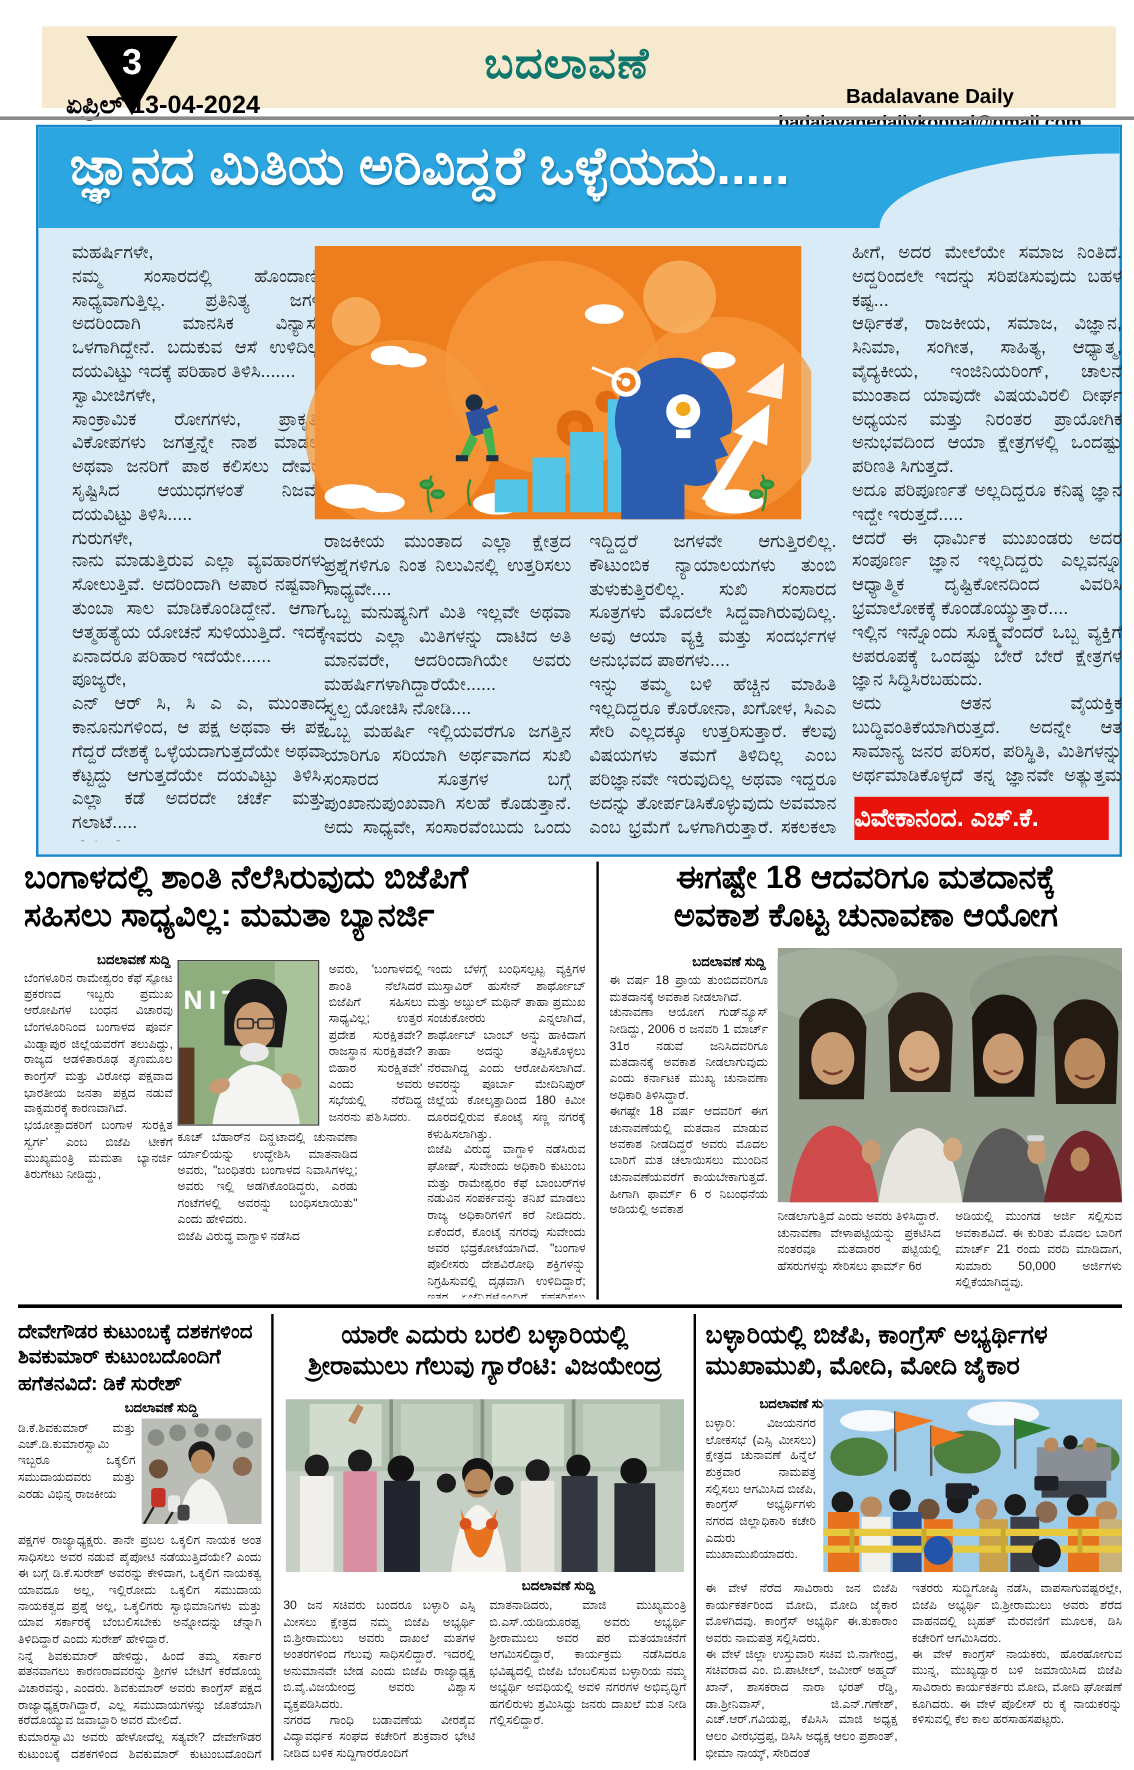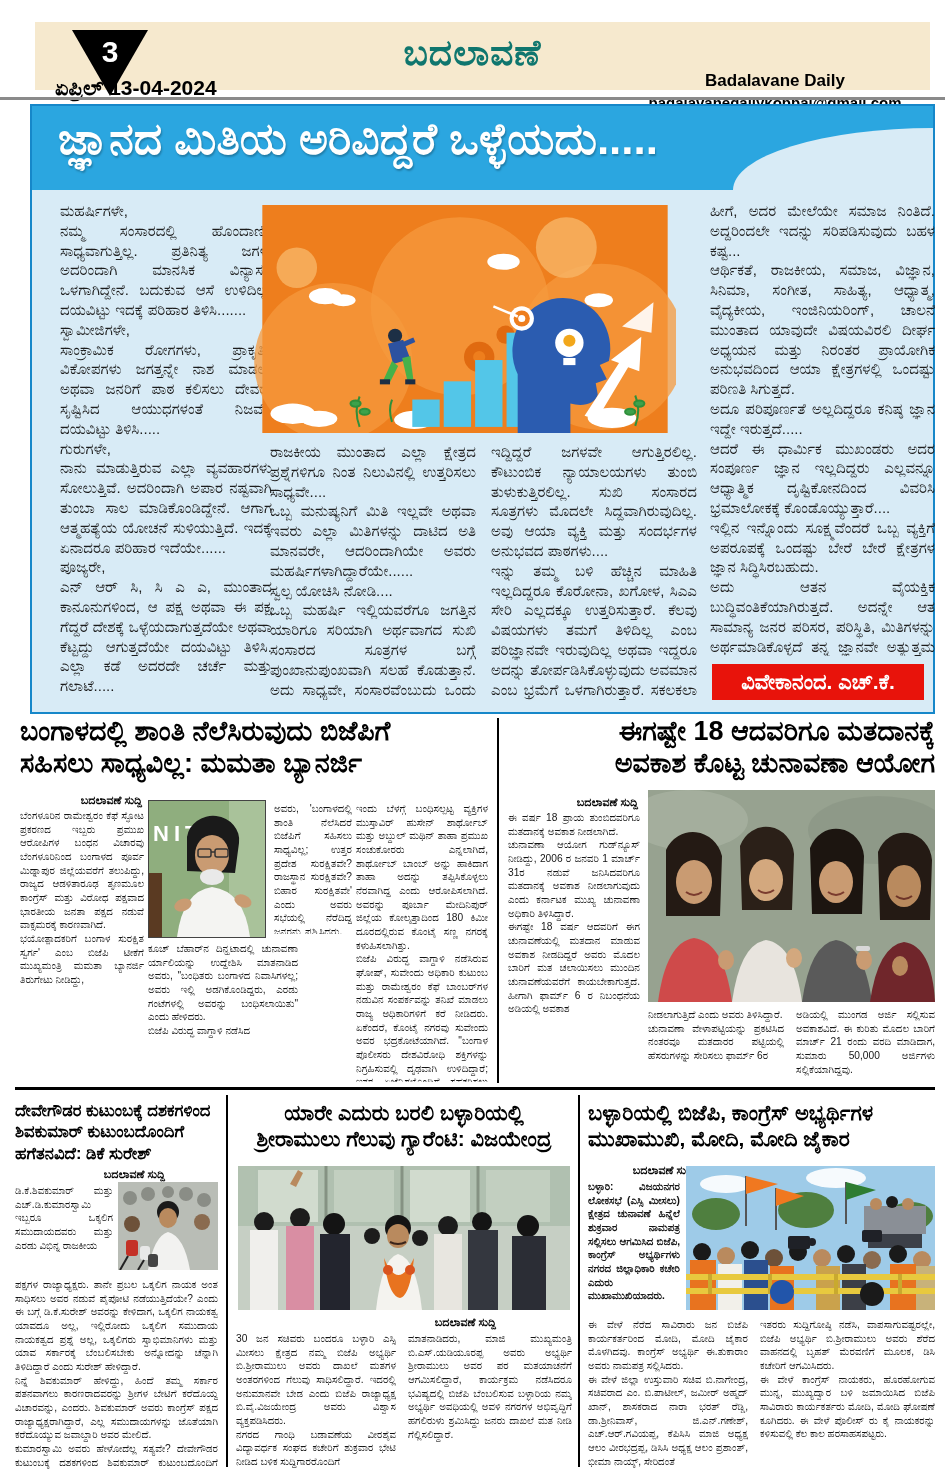--- a/index.html
+++ b/index.html
@@ -17,21 +17,21 @@
   .grayrule{background:#8a8a8a;}
   
   .mainbox{background:#d8ebf6;border:2px solid #1687c9;}
   .band{background:#2ba6e0;position:absolute;left:0;top:0;right:0;height:84px;}
   .band-curve{position:absolute;right:0;bottom:0;width:200px;height:62px;background:#d8ebf6;
               border-top-left-radius:200px 62px;}
   .main-headline{position:absolute;left:26px;top:8px;color:#fff;font-weight:bold;font-size:44px;
                  text-shadow:1px 2px 2px rgba(0,0,0,.25);white-space:nowrap;}
   .bodytext{font-size:15px;line-height:1.32;text-align:justify;white-space:pre-line;
             overflow:hidden;color:#1c1c1c;margin-left:16px;}
-  .sigbox{background:#e8130b;color:#fff;font-weight:bold;font-size:21px;text-align:center;
+  .sigbox{background:#e8130b;color:#fff;font-weight:bold;font-size:21px;text-align:left;
           line-height:36px;}
   
   .headline-lg{font-weight:bold;font-size:27px;line-height:1.18;color:#000;white-space:pre-line;}
   .headline-md{font-weight:bold;font-size:20px;line-height:1.25;color:#000;white-space:pre-line;}
   .headline-sm{font-weight:bold;font-size:16.5px;line-height:1.3;color:#000;white-space:pre-line;}
   .byline{font-weight:bold;font-size:11px;text-align:right;color:#000;}
   .newstext{font-size:10.2px;line-height:1.34;text-align:justify;white-space:pre-line;
             overflow:hidden;color:#141414;}
   .vrule{background:#000;width:2px;}
   .hrule{background:#000;}
@@ -199,21 +199,21 @@
 ಬಿಜೆಪಿ ವಿರುದ್ಧ ವಾಗ್ದಾಳಿ ನಡೆಸಿದ</div>
 
     <div class="abs newstext" style="left:254px;top:86px;width:78px;height:132px;">ಅವರು, 'ಬಂಗಾಳದಲ್ಲಿ ಶಾಂತಿ ನೆಲೆಸಿದರೆ ಬಿಜೆಪಿಗೆ ಸಹಿಸಲು ಸಾಧ್ಯವಿಲ್ಲ; ಉತ್ತರ ಪ್ರದೇಶ ಸುರಕ್ಷಿತವೇ? ರಾಜಸ್ಥಾನ ಸುರಕ್ಷಿತವೇ? ಬಿಹಾರ ಸುರಕ್ಷಿತವೇ' ಎಂದು ಅವರು ಸಭೆಯಲ್ಲಿ ನೆರೆದಿದ್ದ ಜನರನ್ನು ಪ್ರಶ್ನಿಸಿದರು.
 ತೃಣಮೂಲ ಕಾಂಗ್ರೆಸ್ ಹಿರಿಯ ನಾಯಕ ಕುನಾಲ್ ಘೋಷ್ ಅವರು ಬಿಜೆಪಿಯ ದಾಳಿಗೆ ತಿರುಗೇಟು ನೀಡಿದ್ದು, ''ರಾಷ್ಟ್ರೀಯ ತನಿಖಾ ಸಂಸ್ಥೆಯು ಈ ಕಾರ್ಯಾಚರಣೆಯಲ್ಲಿ ರಾಜ್ಯ ಪೊಲೀಸರ ಸಕ್ರಿಯ ಸಹಕಾರವನ್ನು ಸ್ವೀಕರಿಸಬೇಕಾಗಿದೆ'' ಎಂದು ಸೂಚಿಸಿದರು.
 ಎನ್‌ಐಎ ಪತ್ರಿಕಾ ಪ್ರಕಟಣೆಯಲ್ಲಿ, ಅವರು ಮಾಡಿದ ಬಂಧನಗಳಲ್ಲಿ ರಾಜ್ಯ ಪೊಲೀಸರ ಸಹಕಾರವನ್ನು ಉಲ್ಲೇಖಿಸುತ್ತದೆ" ಎಂದು ಅವರು ಪ್ರತಿಪಾದಿಸಿದರು.</div>
     <div class="abs newstext" style="left:336px;top:86px;width:132px;height:280px;">ಇಂದು ಬೆಳಗ್ಗೆ ಬಂಧಿಸಲ್ಪಟ್ಟ ವ್ಯಕ್ತಿಗಳ ಮುಸ್ತಾವಿರ್ ಹುಸೇನ್ ಶಾರ್ಥೋಬ್ ಮತ್ತು ಅಬ್ದುಲ್ ಮಥಿನ್ ತಾಹಾ ಪ್ರಮುಖ ಸಂಚುಕೋರರು ಎನ್ನಲಾಗಿದೆ, ಶಾರ್ಥೋಬ್ ಬಾಂಬ್ ಅನ್ನು ಹಾಕಿದಾಗ ತಾಹಾ ಅದನ್ನು ತಪ್ಪಿಸಿಕೊಳ್ಳಲು ನೆರವಾಗಿದ್ದ ಎಂದು ಆರೋಪಿಸಲಾಗಿದೆ. ಅವರನ್ನು ಪೂರ್ಬಾ ಮೇದಿನಿಪುರ್ ಜಿಲ್ಲೆಯ ಕೋಲ್ಕತ್ತಾದಿಂದ 180 ಕಿಮೀ ದೂರದಲ್ಲಿರುವ ಕೊಂಟೈ ಸಣ್ಣ ನಗರಕ್ಕೆ ಕಳುಹಿಸಲಾಗಿತ್ತು.
 ಬಿಜೆಪಿ ವಿರುದ್ಧ ವಾಗ್ದಾಳಿ ನಡೆಸಿರುವ ಘೋಷ್, ಸುವೇಂದು ಅಧಿಕಾರಿ ಕುಟುಂಬ ಮತ್ತು ರಾಮೇಶ್ವರಂ ಕೆಫೆ ಬಾಂಬರ್‌ಗಳ ನಡುವಿನ ಸಂಪರ್ಕವನ್ನು ತನಿಖೆ ಮಾಡಲು ರಾಜ್ಯ ಅಧಿಕಾರಿಗಳಿಗೆ ಕರೆ ನೀಡಿದರು. ಏಕೆಂದರೆ, ಕೊಂಟೈ ನಗರವು ಸುವೇಂದು ಅವರ ಭದ್ರಕೋಟೆಯಾಗಿದೆ. "ಬಂಗಾಳ ಪೊಲೀಸರು ದೇಶವಿರೋಧಿ ಶಕ್ತಿಗಳನ್ನು ನಿಗ್ರಹಿಸುವಲ್ಲಿ ದೃಢವಾಗಿ ಉಳಿದಿದ್ದಾರೆ; ಇತರ ಏಜೆನ್ಸಿಗಳೊಂದಿಗೆ ಸಹಕರಿಸಲು ಯಾವಾಗಲೂ ಸಿದ್ಧರಾಗಿದ್ದಾರೆ" ಎಂದು ಅವರು ಹೇಳಿದರು.</div>
   </div>
 
   <div class="abs" style="left:508px;top:716px;width:427px;height:368px;">
-    <div class="headline-lg" style="text-align:right;">ಈಗಷ್ಟೇ 18 ಆದವರಿಗೂ ಮತದಾನಕ್ಕೆ
+    <div class="headline-lg" style="text-align:center;">ಈಗಷ್ಟೇ 18 ಆದವರಿಗೂ ಮತದಾನಕ್ಕೆ
 ಅವಕಾಶ ಕೊಟ್ಟ ಚುನಾವಣಾ ಆಯೋಗ</div>
     <div class="abs byline" style="left:10px;top:80px;width:120px;">ಬದಲಾವಣೆ ಸುದ್ದಿ</div>
     <div class="abs newstext" style="left:0px;top:95px;width:132px;height:272px;">ಈ ವರ್ಷ 18 ಪ್ರಾಯ ತುಂಬಿದವರಿಗೂ ಮತದಾನಕ್ಕೆ ಅವಕಾಶ ನೀಡಲಾಗಿದೆ.
 ಚುನಾವಣಾ ಆಯೋಗ ಗುಡ್‌ನ್ಯೂಸ್ ನೀಡಿದ್ದು, 2006 ರ ಜನವರಿ 1 ಮಾರ್ಚ್ 31ರ ನಡುವೆ ಜನಿಸಿದವರಿಗೂ ಮತದಾನಕ್ಕೆ ಅವಕಾಶ ನೀಡಲಾಗುವುದು ಎಂದು ಕರ್ನಾಟಕ ಮುಖ್ಯ ಚುನಾವಣಾ ಅಧಿಕಾರಿ ತಿಳಿಸಿದ್ದಾರೆ.
 ಈಗಷ್ಟೇ 18 ವರ್ಷ ಆದವರಿಗೆ ಈಗ ಚುನಾವಣೆಯಲ್ಲಿ ಮತದಾನ ಮಾಡುವ ಅವಕಾಶ ನೀಡದಿದ್ದರೆ ಅವರು ಮೊದಲ ಬಾರಿಗೆ ಮತ ಚಲಾಯಿಸಲು ಮುಂದಿನ ಚುನಾವಣೆಯವರೆಗೆ ಕಾಯಬೇಕಾಗುತ್ತದೆ. ಹೀಗಾಗಿ ಫಾರ್ಮ್ 6 ರ ನಿಬಂಧನೆಯ ಅಡಿಯಲ್ಲಿ ಅವಕಾಶ</div>
 
     <div class="abs" style="left:140px;top:74px;width:287px;height:212px;">
       <svg width="287" height="212" viewBox="0 0 287 212">
         <rect width="287" height="212" fill="#97a290"></rect>
         <ellipse cx="40" cy="30" rx="60" ry="30" fill="#aab3a2" opacity="0.7"></ellipse>
@@ -342,21 +342,21 @@
     <div class="abs byline" style="left:60px;top:216px;width:200px;">ಬದಲಾವಣೆ ಸುದ್ದಿ</div>
     <div class="abs newstext" style="left:0px;top:232px;width:160px;height:138px;">30 ಜನ ಸಚಿವರು ಬಂದರೂ ಬಳ್ಳಾರಿ ಎಸ್ಸಿ ಮೀಸಲು ಕ್ಷೇತ್ರದ ನಮ್ಮ ಬಿಜೆಪಿ ಅಭ್ಯರ್ಥಿ ಬಿ.ಶ್ರೀರಾಮುಲು ಅವರು ದಾಖಲೆ ಮತಗಳ ಅಂತರಗಳಿಂದ ಗೆಲುವು ಸಾಧಿಸಲಿದ್ದಾರೆ. ಇದರಲ್ಲಿ ಅನುಮಾನವೇ ಬೇಡ ಎಂದು ಬಿಜೆಪಿ ರಾಜ್ಯಾಧ್ಯಕ್ಷ ಬಿ.ವೈ.ವಿಜಯೇಂದ್ರ ಅವರು ವಿಶ್ವಾಸ ವ್ಯಕ್ತಪಡಿಸಿದರು.
 ನಗರದ ಗಾಂಧಿ ಬಡಾವಣೆಯ ವೀರಶೈವ ವಿದ್ಯಾವರ್ಧಕ ಸಂಘದ ಕಚೇರಿಗೆ ಶುಕ್ರವಾರ ಭೇಟಿ ನೀಡಿದ ಬಳಿಕ ಸುದ್ದಿಗಾರರೊಂದಿಗೆ</div>
     <div class="abs newstext" style="left:172px;top:232px;width:164px;height:138px;">ಮಾತನಾಡಿದರ‍ು, ಮಾಜಿ ಮುಖ್ಯಮಂತ್ರಿ ಬಿ.ಎಸ್.ಯಡಿಯೂರಪ್ಪ ಅವರು ಅಭ್ಯರ್ಥಿ ಶ್ರೀರಾಮುಲು ಅವರ ಪರ ಮತಯಾಚನೆಗೆ ಆಗಮಿಸಲಿದ್ದಾರೆ, ಕಾರ್ಯಕ್ರಮ ನಡೆಸಿದರೂ ಭವಿಷ್ಯದಲ್ಲಿ ಬಿಜೆಪಿ ಬೆಂಬಲಿಸುವ ಬಳ್ಳಾರಿಯ ನಮ್ಮ ಅಭ್ಯರ್ಥಿ ಅವಧಿಯಲ್ಲಿ ಅವಳಿ ನಗರಗಳ ಅಭಿವೃದ್ಧಿಗೆ ಹಗಲಿರುಳು ಶ್ರಮಿಸಿದ್ದು ಜನರು ದಾಖಲೆ ಮತ ನೀಡಿ ಗೆಲ್ಲಿಸಲಿದ್ದಾರೆ.</div>
   </div>
 
   <div class="abs" style="left:588px;top:1100px;width:347px;height:370px;">
     <div class="headline-md" style="font-size:21px;">ಬಳ್ಳಾರಿಯಲ್ಲಿ ಬಿಜೆಪಿ, ಕಾಂಗ್ರೆಸ್ ಅಭ್ಯರ್ಥಿಗಳ
 ಮುಖಾಮುಖಿ, ಮೋದಿ, ಮೋದಿ ಜೈಕಾರ</div>
     <div class="abs byline" style="left:6px;top:64px;width:100px;">ಬದಲಾವಣೆ ಸುದ್ದಿ</div>
-    <div class="abs newstext" style="left:0px;top:80px;width:92px;height:216px;font-weight:bold;">ಬಳ್ಳಾರಿ: ವಿಜಯನಗರ ಲೋಕಸಭೆ (ಎಸ್ಸಿ ಮೀಸಲು) ಕ್ಷೇತ್ರದ ಚುನಾವಣೆ ಹಿನ್ನೆಲೆ ಶುಕ್ರವಾರ ನಾಮಪತ್ರ ಸಲ್ಲಿಸಲು ಆಗಮಿಸಿದ ಬಿಜೆಪಿ, ಕಾಂಗ್ರೆಸ್ ಅಭ್ಯರ್ಥಿಗಳು ನಗರದ ಜಿಲ್ಲಾಧಿಕಾರಿ ಕಚೇರಿ ಎದುರು ಮುಖಾಮುಖಿಯಾದರು.</div>
+    <div class="abs newstext" style="left:0px;top:80px;width:92px;height:216px;">ಬಳ್ಳಾರಿ: ವಿಜಯನಗರ ಲೋಕಸಭೆ (ಎಸ್ಸಿ ಮೀಸಲು) ಕ್ಷೇತ್ರದ ಚುನಾವಣೆ ಹಿನ್ನೆಲೆ ಶುಕ್ರವಾರ ನಾಮಪತ್ರ ಸಲ್ಲಿಸಲು ಆಗಮಿಸಿದ ಬಿಜೆಪಿ, ಕಾಂಗ್ರೆಸ್ ಅಭ್ಯರ್ಥಿಗಳು ನಗರದ ಜಿಲ್ಲಾಧಿಕಾರಿ ಕಚೇರಿ ಎದುರು ಮುಖಾಮುಖಿಯಾದರು.</div>
 
     <div class="abs" style="left:98px;top:66px;width:249px;height:144px;">
       <svg width="249" height="144" viewBox="0 0 249 144">
         <rect width="249" height="144" fill="#9ecbe8"></rect>
         <ellipse cx="40" cy="18" rx="26" ry="9" fill="#ffffff" opacity="0.9"></ellipse>
         <ellipse cx="150" cy="12" rx="30" ry="10" fill="#ffffff" opacity="0.9"></ellipse>
         <g fill="#4f7f3f">
           <ellipse cx="30" cy="48" rx="24" ry="16"></ellipse>
           <ellipse cx="120" cy="44" rx="28" ry="18"></ellipse>
           <ellipse cx="225" cy="50" rx="22" ry="14"></ellipse>

